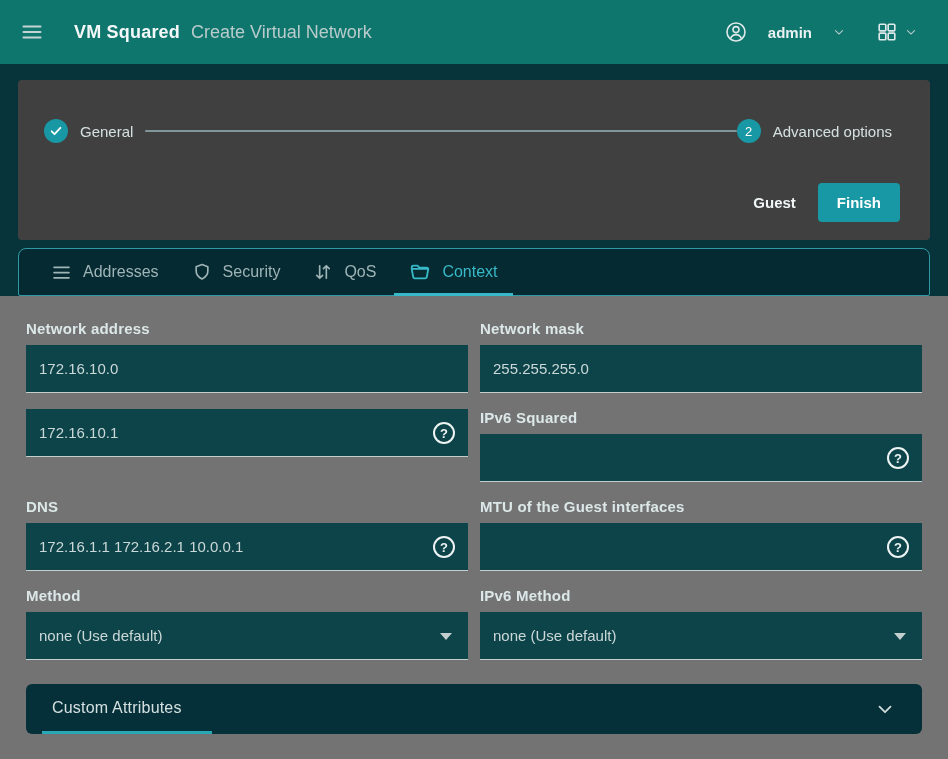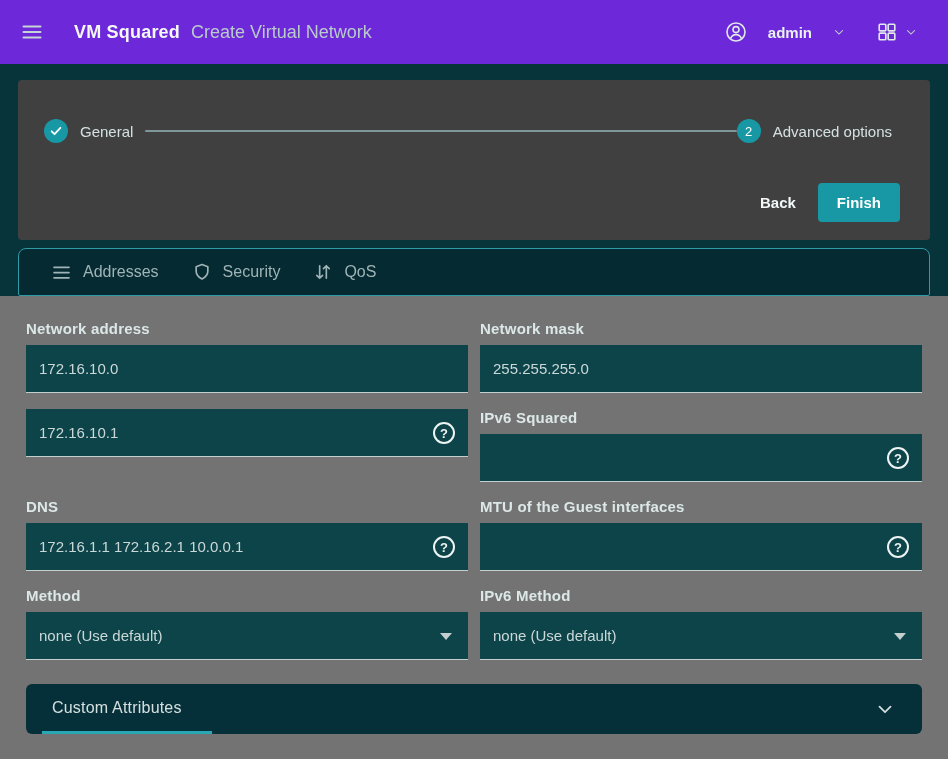--- a/index.html
+++ b/index.html
@@ -8,21 +8,21 @@
     font-family: "Liberation Sans", "DejaVu Sans", sans-serif;
     background: #07333a;
     color: #e8f0f0;
     display: flex;
     flex-direction: column;
   }
 
   
   .header {
     height: 64px;
-    background: #6d28d9;
+    background: #0f766e;
     display: flex;
     align-items: center;
     padding: 0 30px 0 20px;
     flex-shrink: 0;
   }
   .hamburger { color: #c5d4d4; cursor: pointer; display: flex; align-items: center; }
   .header-titles { display: flex; align-items: baseline; margin-left: 30px; }
   .app-name { font-size: 18px; font-weight: 700; color: #f4f8f8; letter-spacing: .2px; }
   .page-title { font-size: 18px; font-weight: 400; color: #b9cbcb; margin-left: 11px; }
   .header-right { margin-left: auto; display: flex; align-items: center; gap: 8px; }
@@ -225,21 +225,21 @@
         <svg width="14" height="14" viewBox="0 0 24 24" fill="none" stroke="#ffffff" stroke-width="3" stroke-linecap="round" stroke-linejoin="round">
             <path d="M4.5 12.5l5 5 10-11"></path>
           </svg>
       </span>
       <span class="step-label">General</span>
       <span class="step-line"></span>
       <span class="step-circle">2</span>
       <span class="step-label">Advanced options</span>
     </div>
     <div class="stepper-actions">
-      <button class="btn-back">Back</button>
+      <button class="btn-back">Guest</button>
       <button class="btn-finish">Finish</button>
     </div>
   </div>
 
   <div class="tab-bar">
     <div class="tab">
       <span class="tab-icon">
         <svg width="21" height="21" viewBox="0 0 24 24" fill="none" stroke="currentColor" stroke-width="2" stroke-linecap="round">
             <path d="M3.5 6h17M3.5 12h17M3.5 18h17"></path>
           </svg>
@@ -254,20 +254,28 @@
       </span>
       <span>Security</span>
     </div>
     <div class="tab">
       <span class="tab-icon">
         <svg width="20" height="20" viewBox="0 0 24 24" fill="none" stroke="currentColor" stroke-width="2" stroke-linecap="round" stroke-linejoin="round">
             <path d="M8 4.5v15M4.5 16L8 19.5 11.5 16M16 19.5v-15M12.5 8L16 4.5 19.5 8"></path>
           </svg>
       </span>
       <span>QoS</span>
+    </div>
+    <div class="tab active">
+      <span class="tab-icon">
+        <svg width="22" height="22" viewBox="0 0 24 24" fill="none" stroke="currentColor" stroke-width="2" stroke-linejoin="round">
+            <path d="M3 8.5V6.8C3 5.8 3.8 5 4.8 5h4.4l2 2.3h8c1 0 1.8.8 1.8 1.8v.4M3 8.5h18l-1.6 9c-.2.9-.9 1.5-1.8 1.5H6.4c-.9 0-1.6-.6-1.8-1.5L3 8.5z"></path>
+          </svg>
+      </span>
+      <span>Context</span>
     </div>
   </div>
 </div>
 
 <div class="form-area">
   <div class="form-grid">
 
     <div class="field">
       <div class="field-label">Network address</div>
       <div class="input-wrap">

